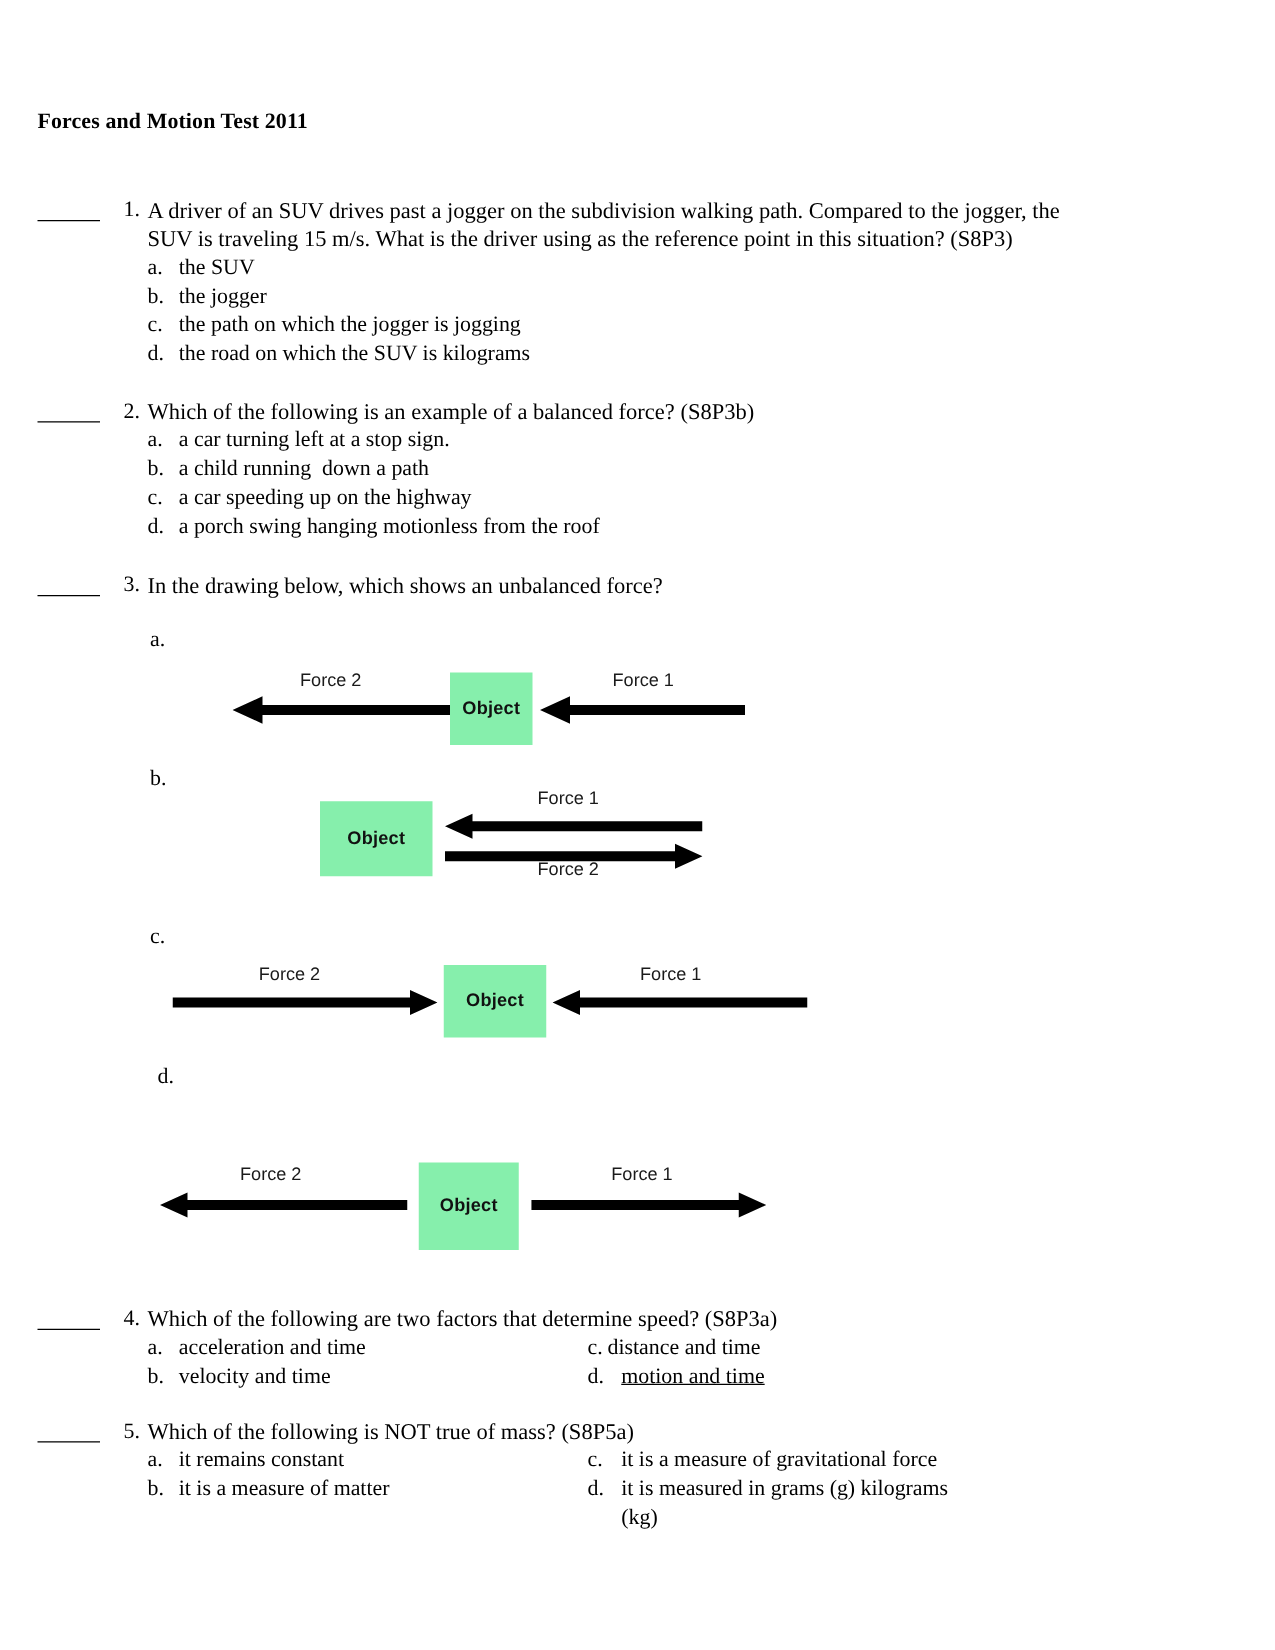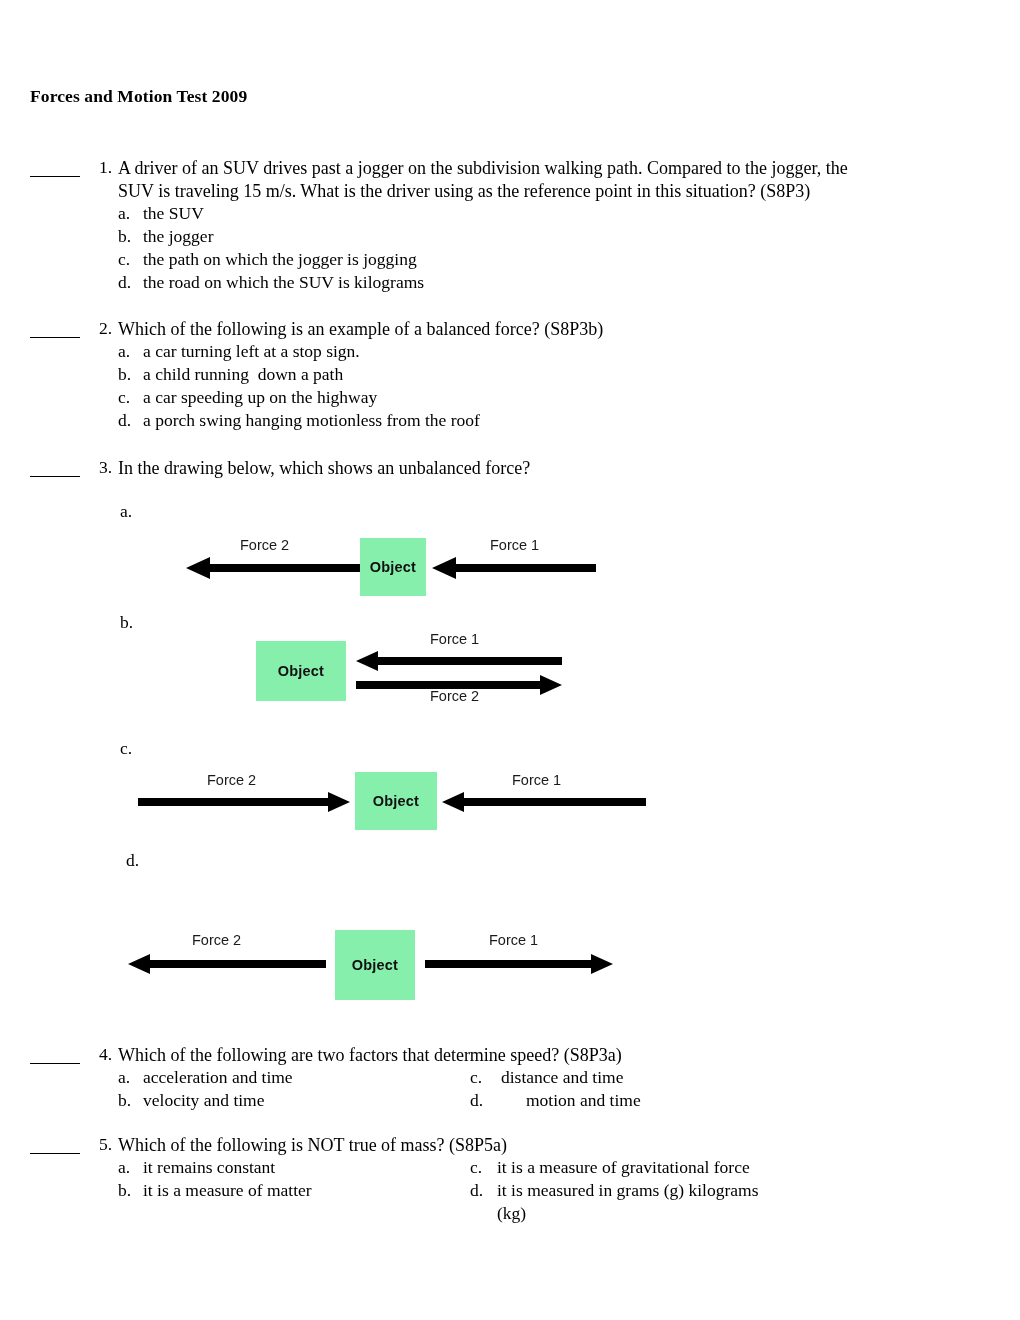--- a/index.html
+++ b/index.html
@@ -102,21 +102,21 @@
   .arrow {
     position: absolute;
   }
   .arrow svg { display: block; }
 </style>
 </head>
 <body>
 
 <div class="page">
 
-  <div class="doc-title">Forces and Motion Test 2009</div>
+  <div class="doc-title">Forces and Motion Test 2011</div>
 
   <div>
     <div class="blank" style="top:176px;"></div>
     <div class="q-num" style="left:88px; top:157px;">1.</div>
     <div class="q-stem" style="left:118px; top:157px;">A driver of an SUV drives past a jogger on the subdivision walking path. Compared to the jogger, the</div>
     <div class="q-stem" style="left:118px; top:180px;">SUV is traveling 15 m/s. What is the driver using as the reference point in this situation? (S8P3)</div>
 
     <div class="opt-letter" style="left:118px; top:203px;">a.</div>
     <div class="opt-text" style="left:143px; top:203px;">the SUV</div>
     <div class="opt-letter" style="left:118px; top:226px;">b.</div>
@@ -236,23 +236,23 @@
     <div class="blank" style="top:1063px;"></div>
     <div class="q-num" style="left:88px; top:1044px;">4.</div>
     <div class="q-stem" style="left:118px; top:1044px;">Which of the following are two factors that determine speed? (S8P3a)</div>
 
     <div class="opt-letter" style="left:118px; top:1067px;">a.</div>
     <div class="opt-text" style="left:143px; top:1067px;">acceleration and time</div>
     <div class="opt-letter" style="left:118px; top:1090px;">b.</div>
     <div class="opt-text" style="left:143px; top:1090px;">velocity and time</div>
 
     <div class="opt-letter" style="left:470px; top:1067px;">c.</div>
-    <div class="opt-text" style="left:501px; top:1067px;">distance and time</div>
+    <div class="opt-text" style="left:486px; top:1067px;">distance and time</div>
     <div class="opt-letter" style="left:470px; top:1090px;">d.</div>
-    <div class="opt-text" style="left:526px; top:1090px;">motion and time</div>
+    <div class="opt-text" style="left:497px; top:1090px;text-decoration:underline;">motion and time</div>
   </div>
 
   <div>
     <div class="blank" style="top:1153px;"></div>
     <div class="q-num" style="left:88px; top:1134px;">5.</div>
     <div class="q-stem" style="left:118px; top:1134px;">Which of the following is NOT true of mass? (S8P5a)</div>
 
     <div class="opt-letter" style="left:118px; top:1157px;">a.</div>
     <div class="opt-text" style="left:143px; top:1157px;">it remains constant</div>
     <div class="opt-letter" style="left:118px; top:1180px;">b.</div>

